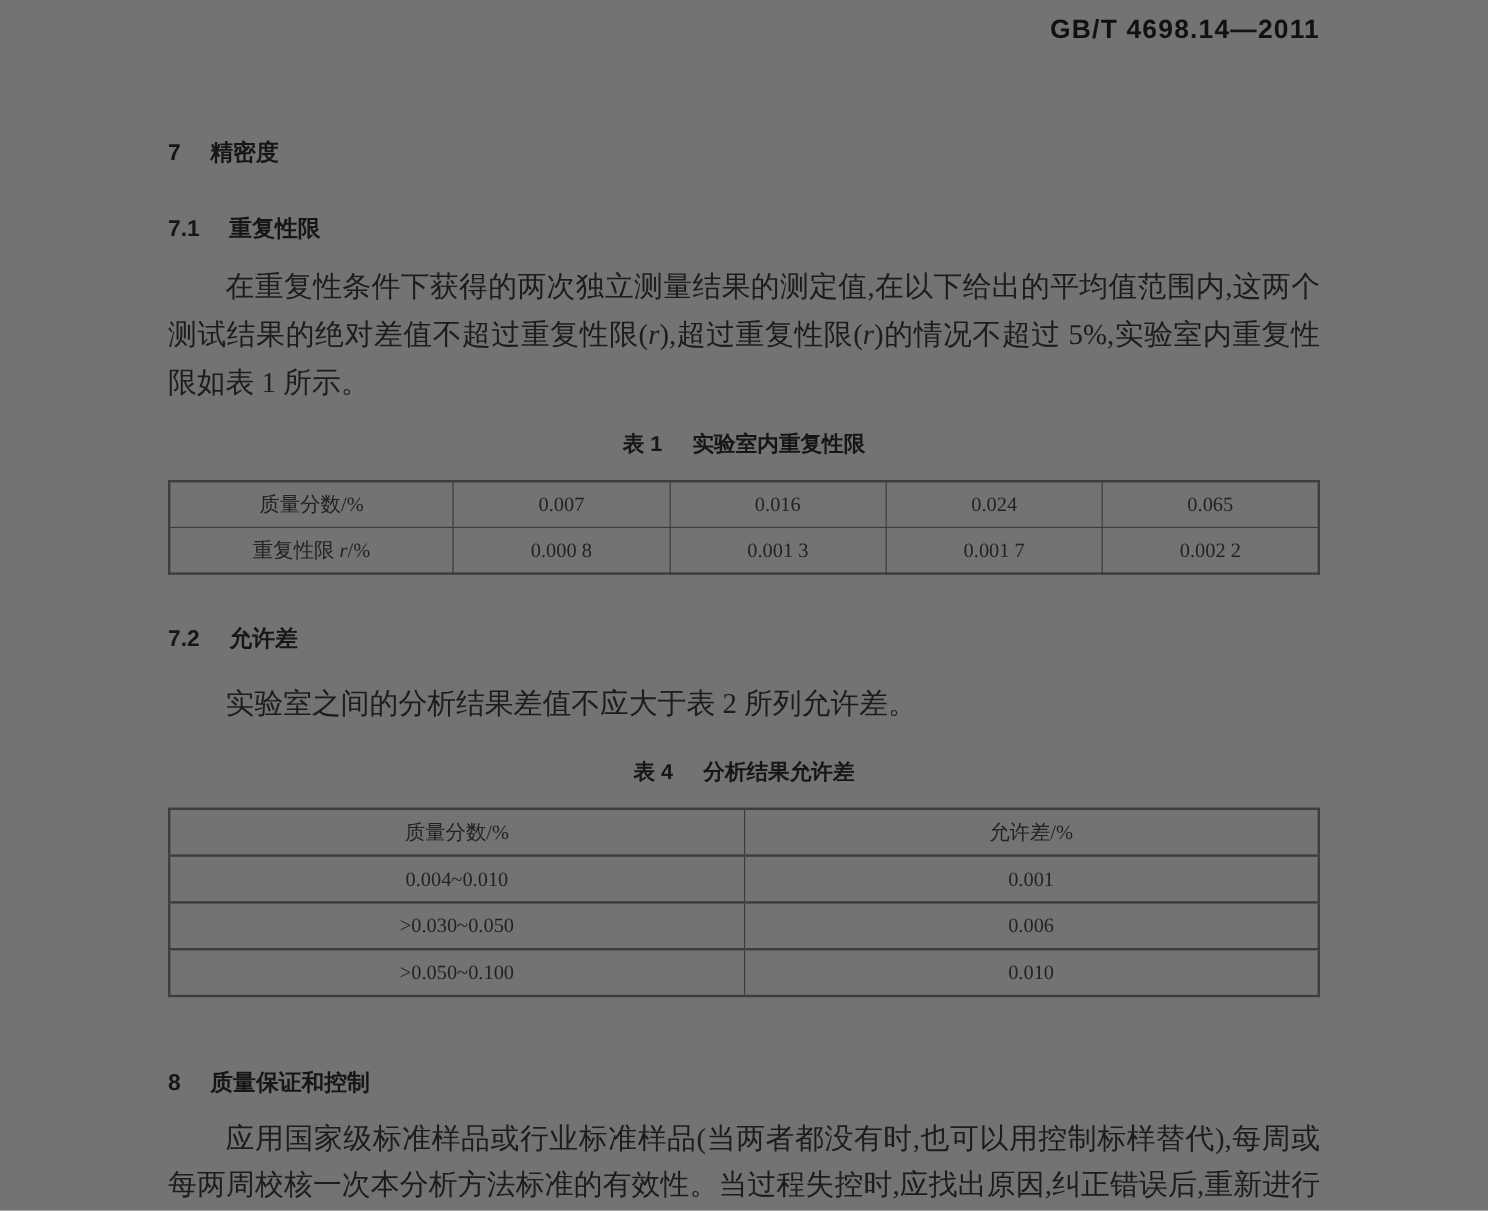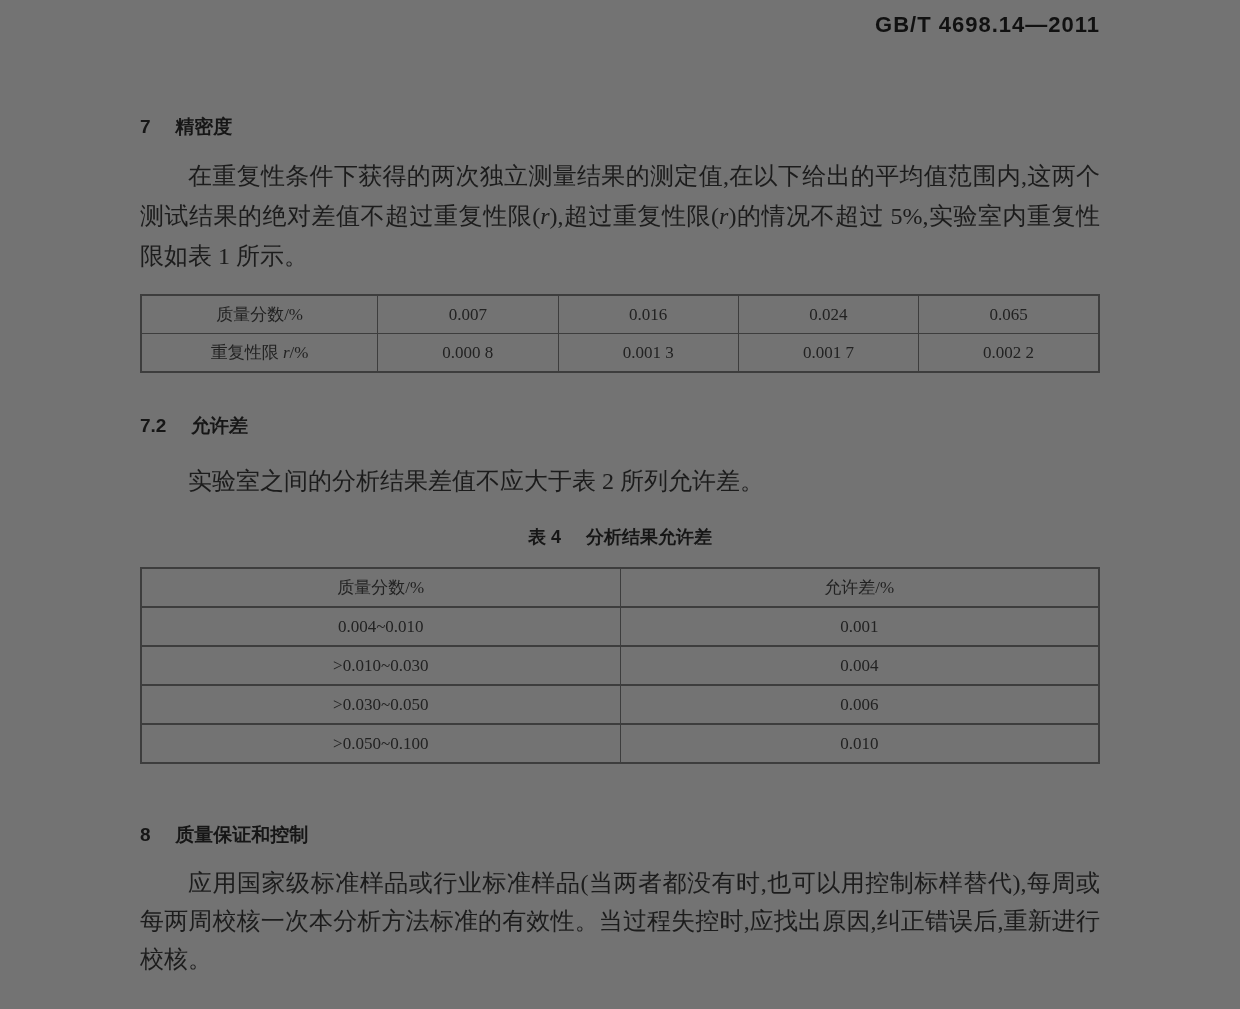--- a/index.html
+++ b/index.html
@@ -103,23 +103,29 @@
   <div class="content">
 
     <div class="doc-header">
       <span>GB/T 4698.14—2011</span>
     </div>
 
     <div class="sec-heading h7">
       <span class="sec-num">7</span><span>精密度</span>
     </div>
 
+    <div class="sec-heading h7-1">
+      <span class="sec-num">7.1</span><span>重复性限</span>
+    </div>
 
     <p class="body-para"><span>在重复性条件下获得的两次独立测量结果的测定值,在以下给出的平均值范围内,这两个测试结果的绝对差值不超过重复性限(</span><span class="var">r</span><span>),超过重复性限(</span><span class="var">r</span><span>)的情况不超过 5%,实验室内重复性限如表 1 所示。</span></p>
 
+    <div class="table-caption cap1">
+      <span class="cap-label">表 1</span><span>实验室内重复性限</span>
+    </div>
 
     <table class="data-table t1">
       <tbody>
         <tr>
           <td class="label-col">质量分数/%</td>
           <td>0.007</td>
           <td>0.016</td>
           <td>0.024</td>
           <td>0.065</td>
         </tr>
@@ -147,24 +153,20 @@
       <tbody>
         <tr>
           <th>质量分数/%</th>
           <th>允许差/%</th>
         </tr>
         <tr>
           <td>0.004~0.010</td>
           <td>0.001</td>
         </tr>
         <tr>
-          <td>&gt;0.010~0.030</td>
-          <td>0.004</td>
-        </tr>
-        <tr>
           <td>&gt;0.030~0.050</td>
           <td>0.006</td>
         </tr>
         <tr>
           <td>&gt;0.050~0.100</td>
           <td>0.010</td>
         </tr>
       </tbody>
     </table>
 

